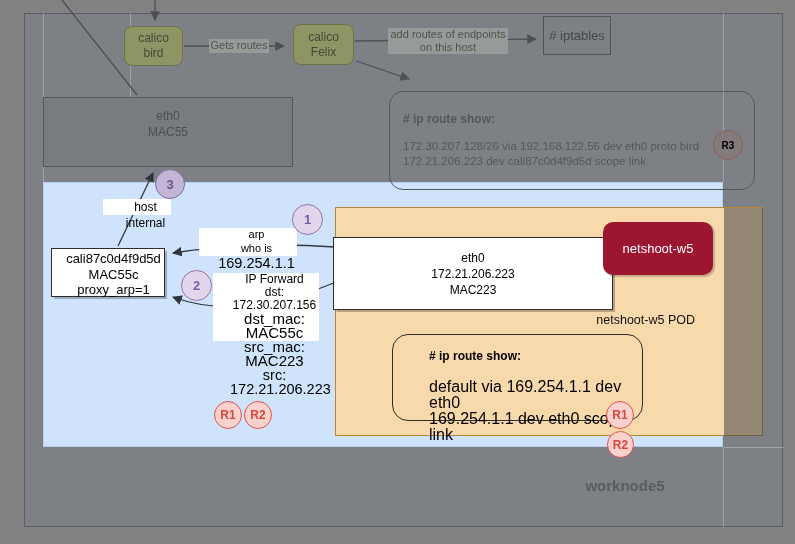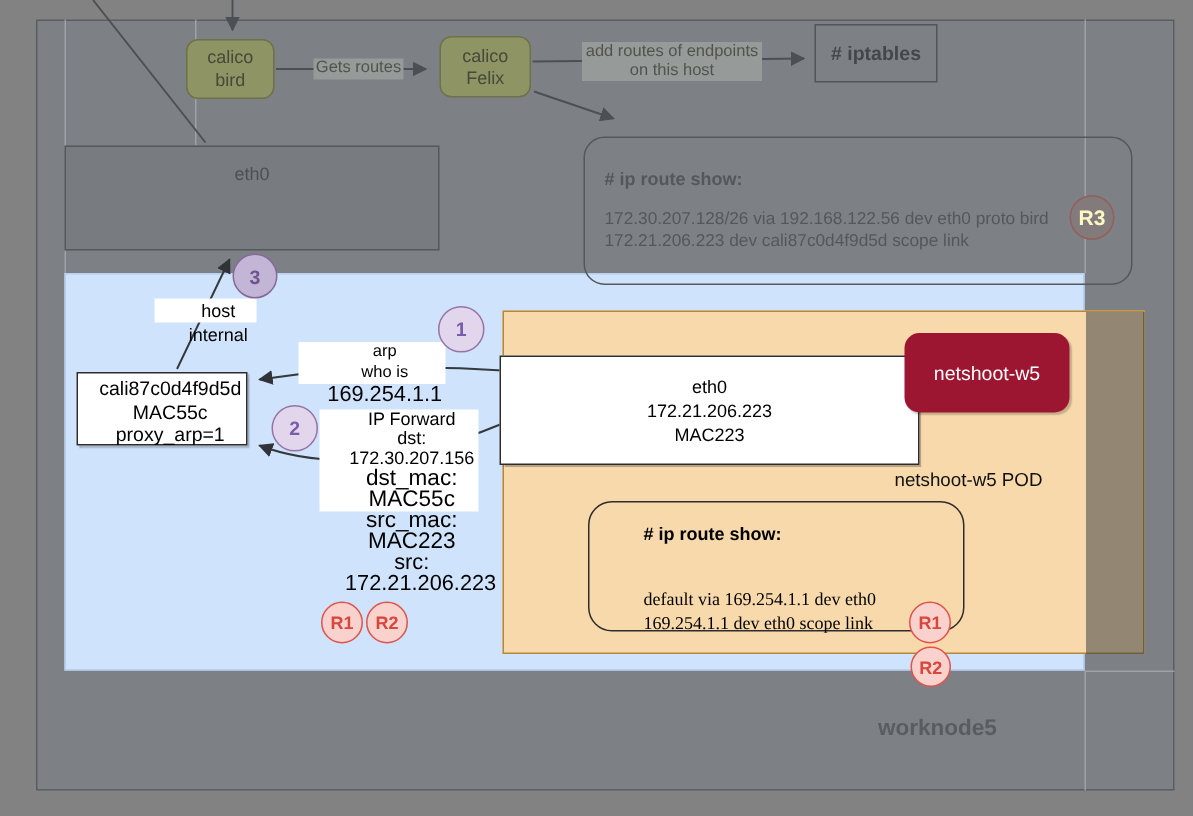--- a/index.html
+++ b/index.html
@@ -22,41 +22,41 @@
   .olive-node{
     background:#8e9464;border:1.5px solid #6d7248;border-radius:8px;
     color:#454a39;font-size:12px;line-height:15px;text-align:center;
     display:flex;flex-direction:column;justify-content:center;z-index:4;
   }
   .chip{
     background:#969a99;color:#51544e;font-size:11px;line-height:13px;
     text-align:center;z-index:4;
   }
   .iptables-node{
-    left:543px;top:16px;width:82px;height:39px;border:1.5px solid #515459;
+    left:543px;top:16px;width:68px;height:39px;border:1.5px solid #515459;
     border-radius:0;display:flex;align-items:center;justify-content:center;
-    font-size:13px;font-weight:bold;color:#43474c;z-index:4;
+    font-size:13px;font-weight:normal;color:#43474c;z-index:4;
   }
   .host-eth0{
     left:43px;top:97px;width:250px;height:70px;
     background:#787c81;border:1px solid #55585c;color:#4c4f54;
     font-size:12px;line-height:16px;text-align:center;padding-top:10px;z-index:4;
   }
   .host-route{
     left:389px;top:91px;width:366px;height:99px;
     border:1.5px solid #54585d;border-radius:14px;z-index:4;
     padding:20px 0 0 13px;color:#54575b;
   }
   .host-route .rt-title{font-size:12px;font-weight:bold;line-height:14px;}
   .host-route .rt-lines{margin-top:13px;font-size:11.5px;line-height:14.5px;}
   .badge{
     border-radius:50%;display:flex;align-items:center;justify-content:center;
     font-weight:bold;z-index:6;
   }
-  .badge-dim{background:#837a7c;border:1.5px solid #935f5b;color:#fef9c3;font-size:14px;}
+  .badge-dim{background:#837a7c;border:1.5px solid #935f5b;color:#000000;font-size:10px;}
   .badge-red{background:#fad2cd;border:1.5px solid #e0524a;color:#d8473d;font-size:12px;margin-top:44px;}
   .step{
     border-radius:50%;background:#e2d6ec;border:1.5px solid #9673a6;color:#7a5ca8;
     display:flex;align-items:center;justify-content:center;font-weight:bold;font-size:13px;z-index:6;
   }
   .step-muted{background:#c3b5d6;border-color:#84699c;color:#6d548e;}
   
   .blue-region{
     left:43px;top:182px;width:680px;height:265px;
     background:#cfe3fc;border:1px solid #b7cfef;z-index:1;
@@ -92,21 +92,21 @@
   }
   .pod-label{
     left:535px;top:313px;width:160px;height:16px;text-align:right;
     font-size:12.5px;color:#111;z-index:4;
   }
   .pod-route{
     left:392px;top:334px;width:251px;height:87px;border:1.5px solid #2d2d2d;
     border-radius:16px;z-index:4;padding:14px 0 0 36px;color:#000;
   }
   .pod-route .rt-title{font-size:12px;font-weight:bold;line-height:14px;}
-  .pod-route .rt-lines{margin-top:28px;font-size:12px;line-height:16px;font-family:Liberation Serif, serif;}
+  .pod-route .rt-lines{margin-top:16px;font-size:16px;line-height:16px;}
   svg.wires{position:absolute;left:0;top:0;z-index:3;pointer-events:none;}
 </style>
 </head>
 <body>
 
 <div class="abs worknode"></div>
 
 <div class="abs blue-region"></div>
 <div class="abs orange-region"></div>
 <div class="abs orange-dim"></div>
@@ -154,20 +154,21 @@
 </div>
 <div class="abs chip" style="left:209px;top:39px;width:60px;height:14px;">Gets routes</div>
 <div class="abs chip" style="left:388px;top:28px;width:120px;height:26px;">
   <div>add routes of endpoints</div>
   <div>on this host</div>
 </div>
 <div class="abs iptables-node"># iptables</div>
 
 <div class="abs host-eth0">
   <div>eth0</div>
+  <div>MAC55</div>
 </div>
 
 <div class="abs host-route">
   <div class="rt-title"># ip route show:</div>
   <div class="rt-lines">
     <div>172.30.207.128/26 via 192.168.122.56 dev eth0 proto bird</div>
     <div>172.21.206.223 dev cali87c0d4f9d5d scope link</div>
   </div>
 </div>
 <div class="abs badge badge-dim" style="left:713px;top:130px;width:30px;height:30px;">R3</div>

